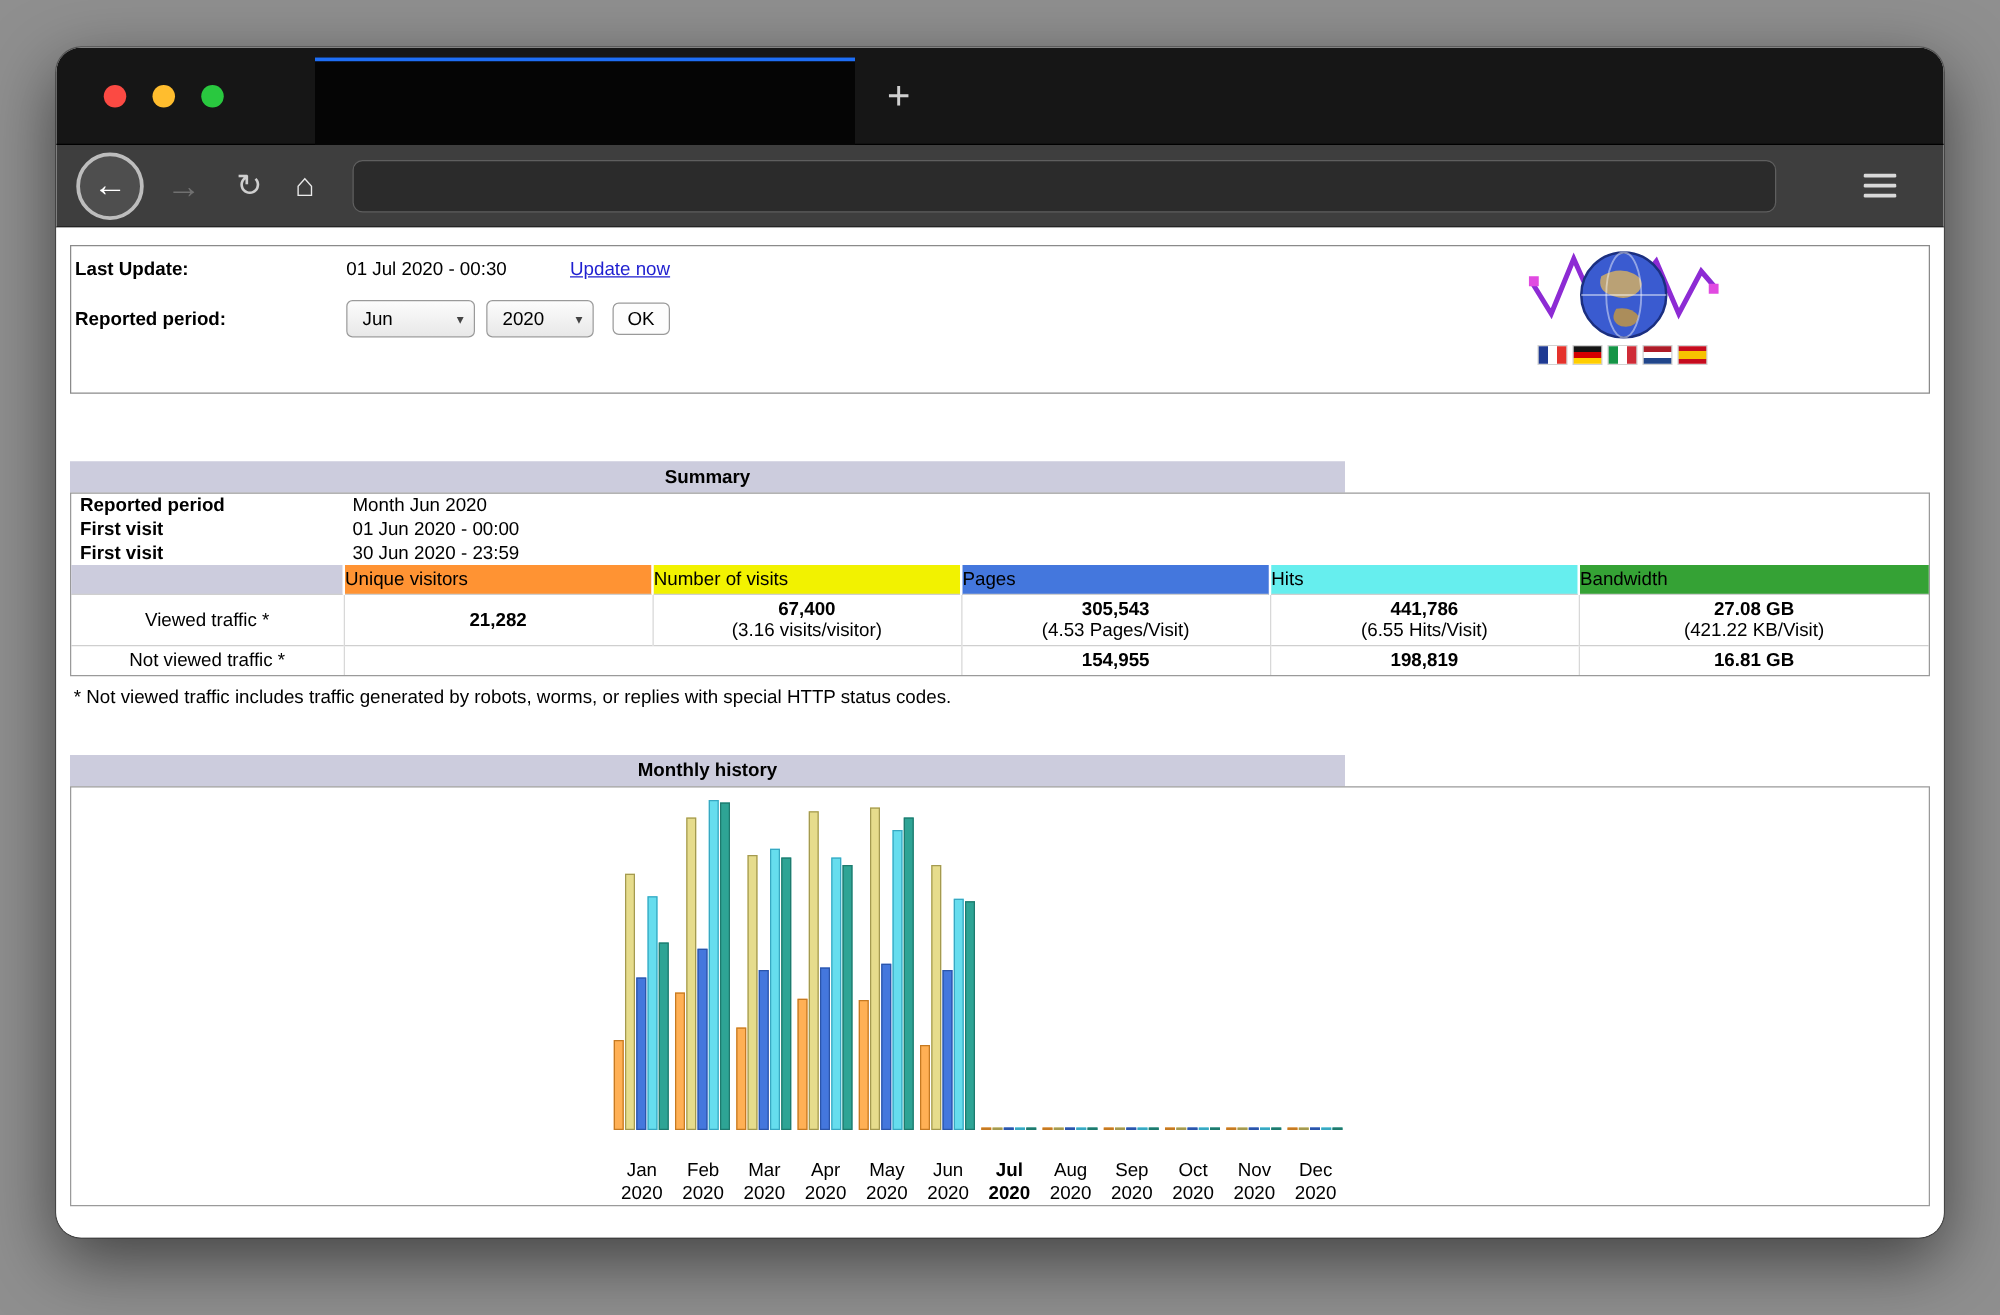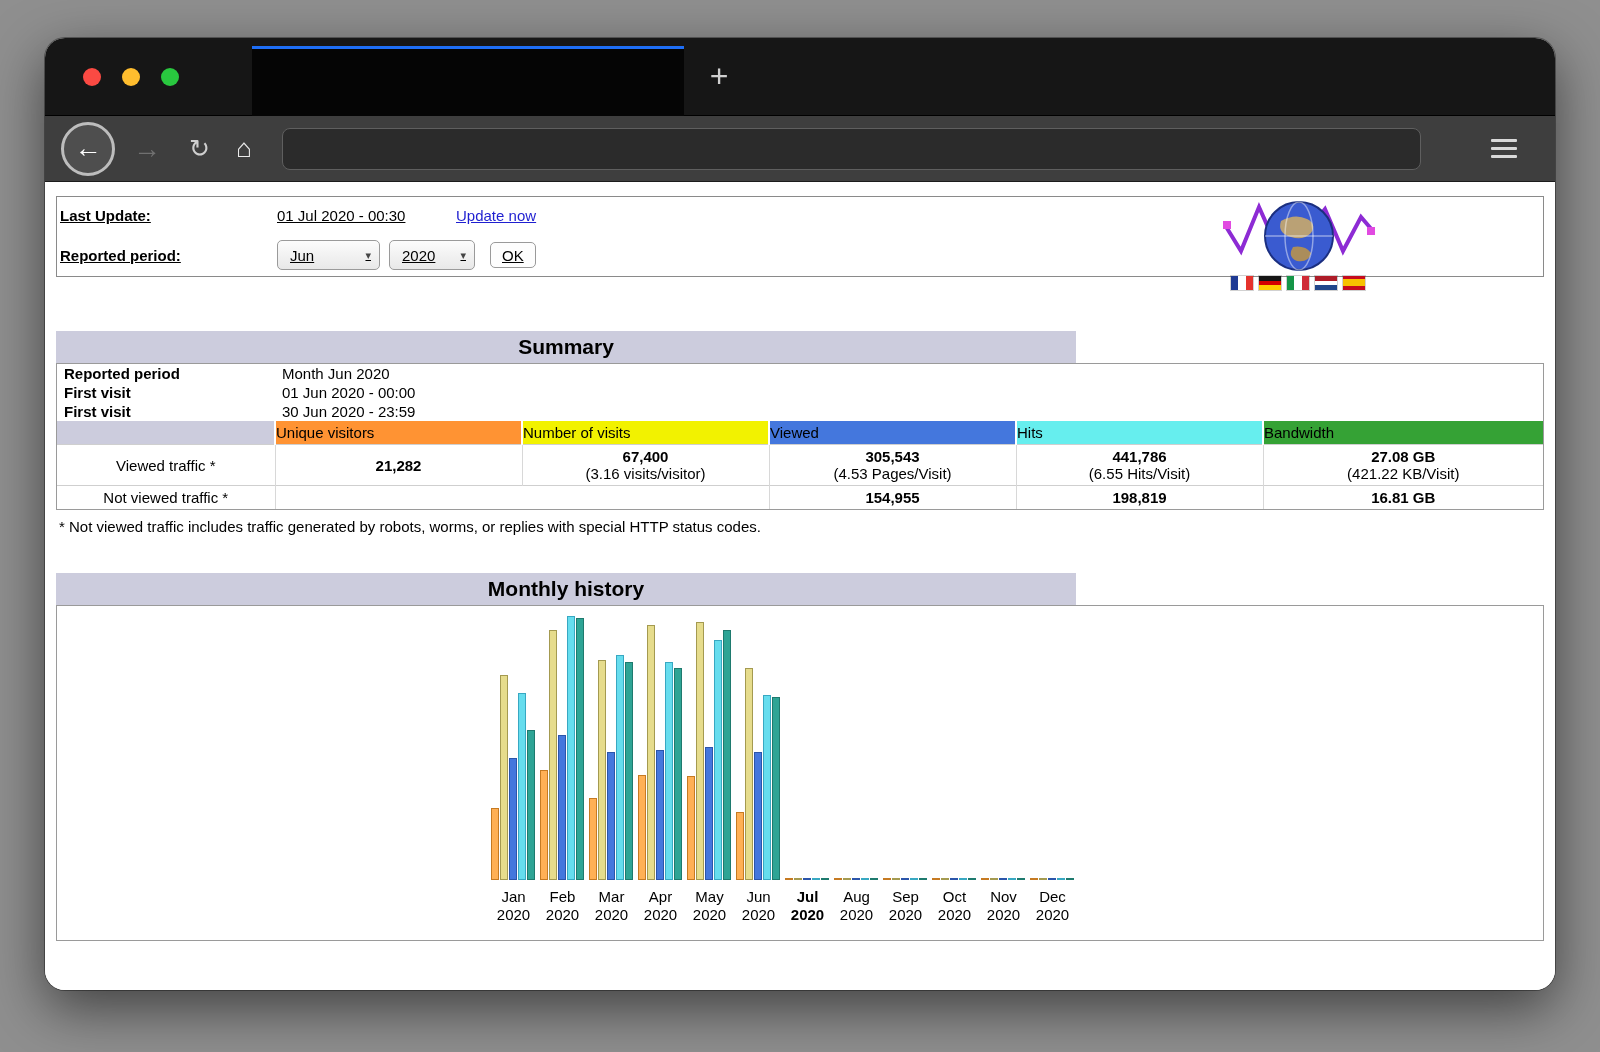--- a/index.html
+++ b/index.html
@@ -45,21 +45,21 @@
   .home-btn { color:#eaeaea; font-size:26px; margin:0 14px; flex:none; }
   .urlbar {
     flex:1; height:42px; background:#2b2b2b; border:1px solid #5f5f5f;
     border-radius:8px; margin:0 70px 0 16px; color:#ddd; font-size:15px;
     display:flex; align-items:center; padding:0 14px;
   }
   .hamburger { width:26px; flex:none; margin-right:22px; display:flex; flex-direction:column; gap:5px; }
   .hamburger span { display:block; height:3px; background:#d9d9d9; border-radius:1px; }
   
   .content { flex:1; background:#fff; padding:14px 11px 0; overflow:hidden; font-size:15px; }
-  .topbox { position:relative; border:1px solid #8a8a8a; height:81px; padding:10px 3px;text-decoration:underline; }
+  .topbox { position:relative; border:1px solid #8a8a8a; height:119px; padding:10px 3px; }
   .toprow { display:flex; align-items:center; }
   .toprow + .toprow { margin-top:16px; }
   .toplabel { font-weight:bold; width:217px; flex:none; }
   .topvalue { width:179px; flex:none; }
   .link { color:#1f1fd0; text-decoration:underline; cursor:pointer; }
   .select {
     display:inline-flex; align-items:center; justify-content:space-between;
     border:1px solid #9a9a9a; border-radius:5px; height:30px;
     background:linear-gradient(#fcfcfc,#e8e8e8); padding:0 8px 0 12px;
     margin-right:9px; font-size:15px; cursor:default;
@@ -72,39 +72,39 @@
   }
   .logo-block { position:absolute; top:2px; right:162px; width:158px; }
   .flags { display:flex; gap:6px; margin:2px 0 0 8px; }
   .flag { width:22px; height:14px; box-shadow:0 0 0 1px rgba(0,0,0,.18); }
   .flag.fr { background:linear-gradient(90deg,#1f3a93 0 33%,#fff 33% 66%,#e5322c 66% 100%); }
   .flag.de { background:linear-gradient(180deg,#151515 0 33%,#d40000 33% 66%,#ffce00 66% 100%); }
   .flag.it { background:linear-gradient(90deg,#159547 0 33%,#fff 33% 66%,#cf2b37 66% 100%); }
   .flag.nl { background:linear-gradient(180deg,#ae1c28 0 33%,#fff 33% 66%,#21468b 66% 100%); }
   .flag.es { background:linear-gradient(180deg,#c60b1e 0 25%,#f7c100 25% 75%,#c60b1e 75% 100%); }
   .section-bar {
-    width:1020px; text-align:center; font-weight:bold; font-size:21px;
+    width:1020px; text-align:center; font-weight:bold; font-size:15px;
     padding:4px 0;
   }
   .section-bar.first { margin-top:54px; }
   .section-bar.second { margin-top:38px; }
   .table-wrap { border:1px solid #9a9a9a; }
   table.summary { width:100%; border-collapse:collapse; font-size:15px; }
   table.summary td { padding:1px 7px; }
   tr.info td.lbl { font-weight:bold; }
   tr.heads td { text-align:left; padding:3px 0; font-size:15px; }
   tr.heads td.h { border-left:2px solid #fff; }
   tr.data td { border-top:1px solid #cfcfcf; border-left:1px solid #d8d8d8; text-align:center; vertical-align:middle; padding:3px 7px; }
   tr.data td:first-child { border-left:none; text-align:center; }
   tr.data .main { font-weight:bold; }
   tr.data .sub { font-weight:normal; }
   .footnote { margin:8px 0 0 3px; }
   .chartbox { border:1px solid #9a9a9a; height:336px; padding:2px 0 0 432px; }
   .chart-bars { display:flex; align-items:flex-end; height:272px; }
-  .chart-labels { display:flex; margin-top:8px; }
+  .chart-labels { display:flex; margin-top:24px; }
   .bar-group { width:49px; height:100%; display:flex; align-items:flex-end; justify-content:center; }
   .bar { width:8px; margin-right:1px; border:1px solid transparent; }
   .bar-label { width:49px; text-align:center; font-size:15px; line-height:18px; }
   .bar-label.bold { font-weight:bold; }
 </style>
 </head>
 <body>
 
 <div class="window">
 
@@ -201,21 +201,21 @@
           <td colspan="5">01 Jun 2020 - 00:00</td>
         </tr>
         <tr class="info">
           <td class="lbl">First visit</td>
           <td colspan="5">30 Jun 2020 - 23:59</td>
         </tr>
         <tr class="heads">
           <td style="background: rgb(204, 204, 221);"></td>
           <td class="h" style="background: rgb(255, 147, 51);">Unique visitors</td>
           <td class="h" style="background: rgb(242, 242, 0);">Number of visits</td>
-          <td class="h" style="background: rgb(68, 119, 221);">Viewed</td>
+          <td class="h" style="background: rgb(68, 119, 221);">Pages</td>
           <td class="h" style="background: rgb(102, 238, 238);">Hits</td>
           <td class="h" style="background: rgb(53, 162, 53); margin-left: 47px;">Bandwidth</td>
         </tr>
         <tr class="data">
           <td>Viewed traffic *</td>
           <td>
                 <div class="main">21,282</div>
               </td>
           <td>
             <div class="main">67,400</div>

